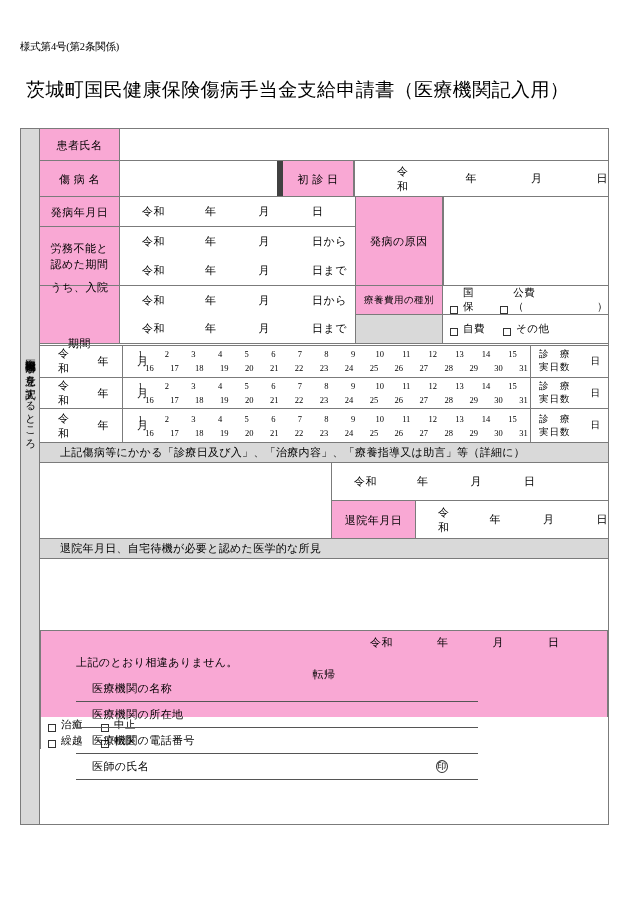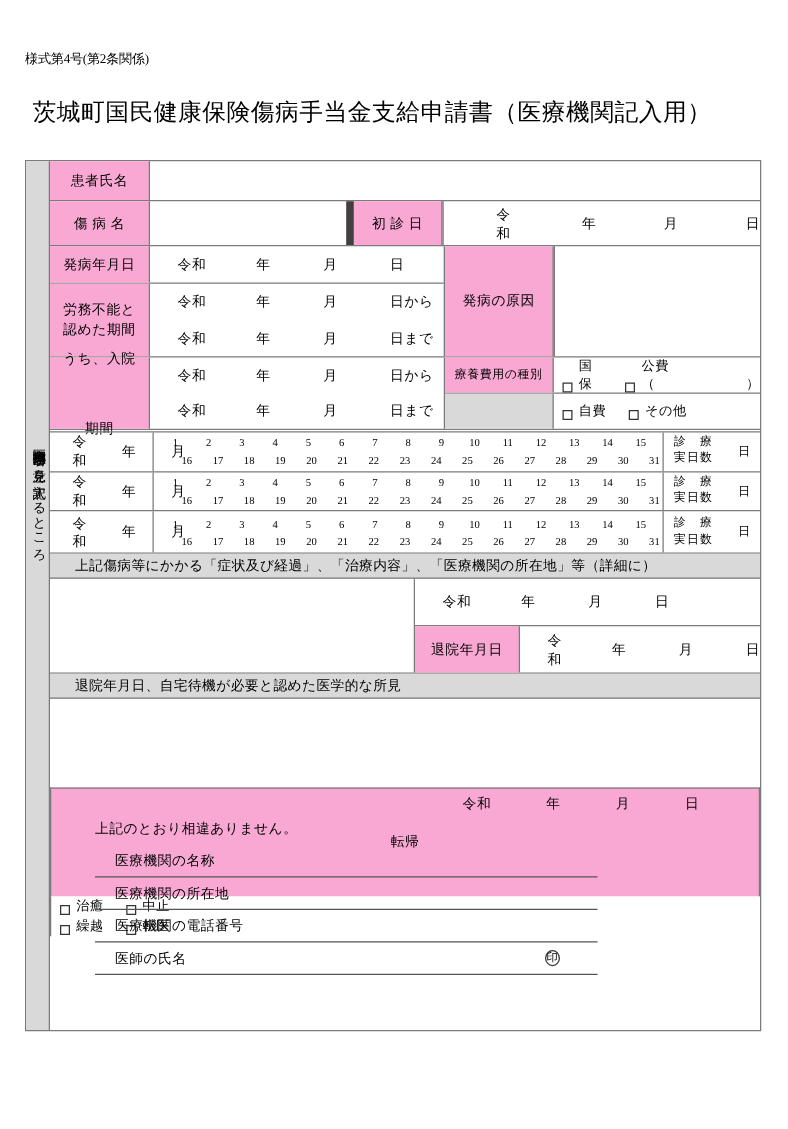--- a/index.html
+++ b/index.html
@@ -593,21 +593,21 @@
             <span class="nm">
               <span style="display:block">診　療</span>
               <span style="display:block">実日数</span>
             </span>
             <span>日</span>
           </div>
         </div>
       </div>
     </div>
 
-    <div class="sec-title">上記傷病等にかかる「症状及び経過」、「治療内容」、「医療機関の所在地」等（詳細に）</div>
+    <div class="sec-title">上記傷病等にかかる「診療日及び入」、「治療内容」、「療養指導又は助言」等（詳細に）</div>
 
     <div class="row" style="height:76px;">
       <div class="cell" style="flex:1 1 auto;"></div>
 
       <div style="display:flex;flex-direction:column;flex:0 0 261px;border-left:1px solid #7b7b7b;">
         <div class="row" style="height:38px;">
           <div class="cell">
             <div class="datefield">
               <span class="era">令和</span>
               <span class="yy">年</span>

